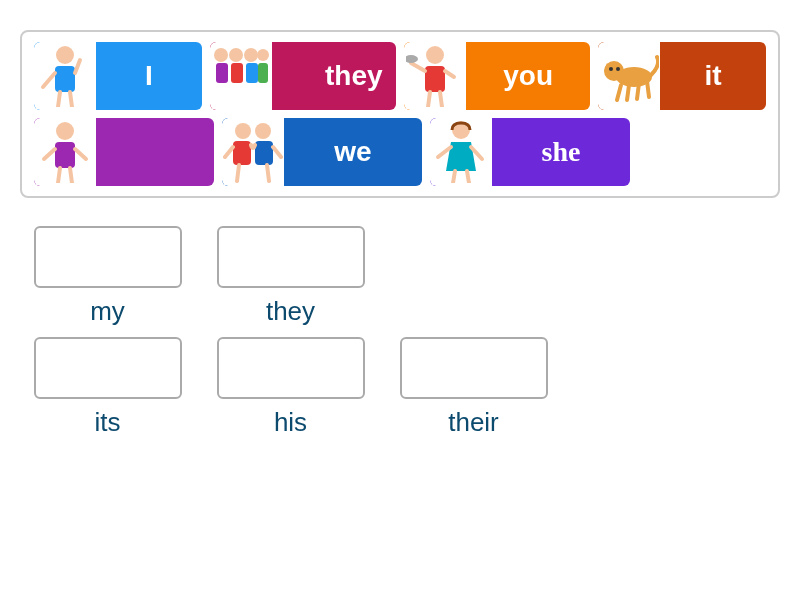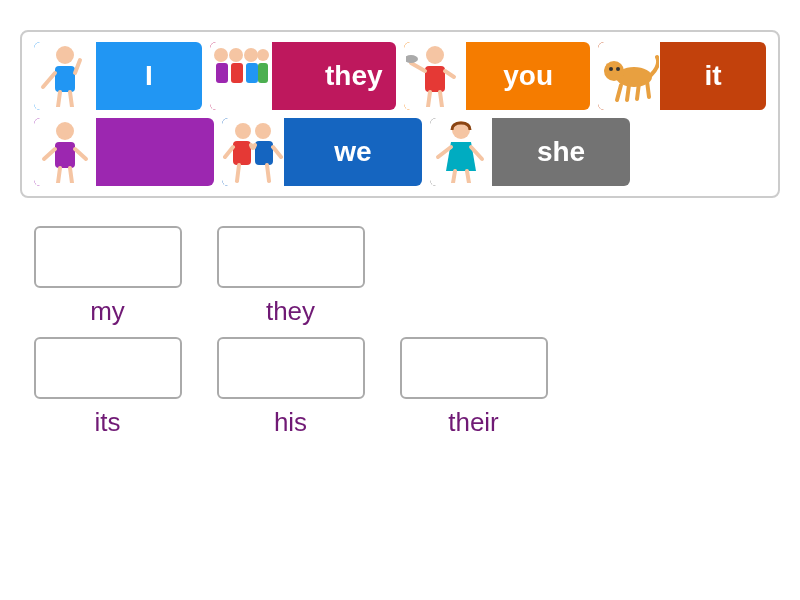--- a/index.html
+++ b/index.html
@@ -71,21 +71,21 @@
       min-width: 70px;
     }
 
     
     .card-i      { background: #2196f3; }
     .card-they   { background: #be185d; gap: 40px; }
     .card-you    { background: #f57c00; }
     .card-it     { background: #c2410c; }
     .card-he     { background: #9c27b0; }
     .card-we     { background: #1565c0; }
-    .card-she    { background: #737373; }
+    .card-she    { background: #6d28d9; font-family: Liberation Serif, serif; }
 
     
     .possessive-section {
       width: 760px;
       display: flex;
       flex-direction: column;
       gap: 0;
     }
 
     .possessive-row {
@@ -110,21 +110,21 @@
       height: 62px;
       border: 2px solid #aaaaaa;
       border-radius: 6px;
       background: #fff;
       margin-bottom: 8px;
     }
 
     .possessive-label {
       font-size: 26px;
       font-weight: 400;
-      color: #701a75;
+      color: #0c4a6e;
       font-family: 'Arial', sans-serif;
       text-align: center;
     }
   </style>
 </head>
 <body>
 
 <div class="pronoun-grid-container">
 
   <div class="pronoun-row">

